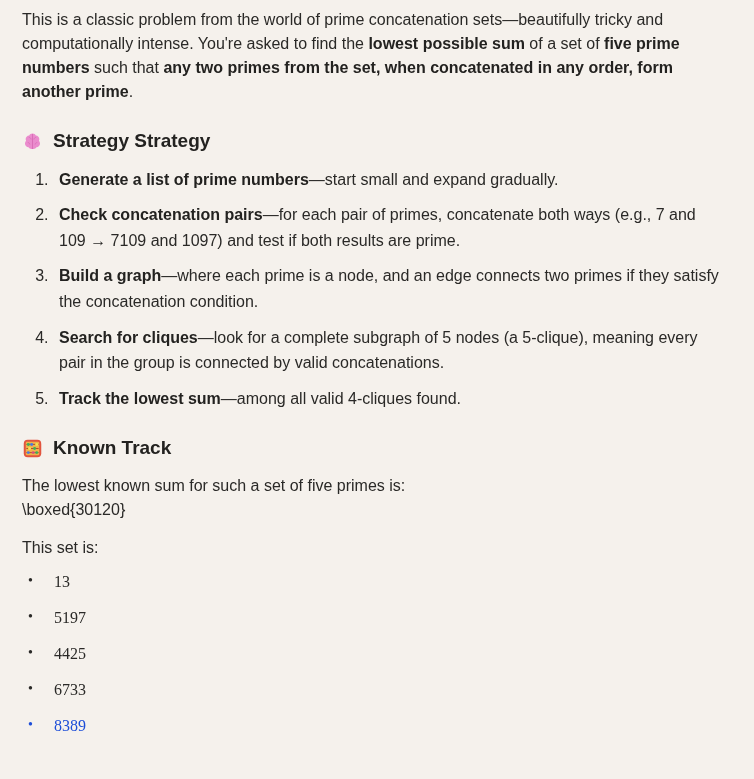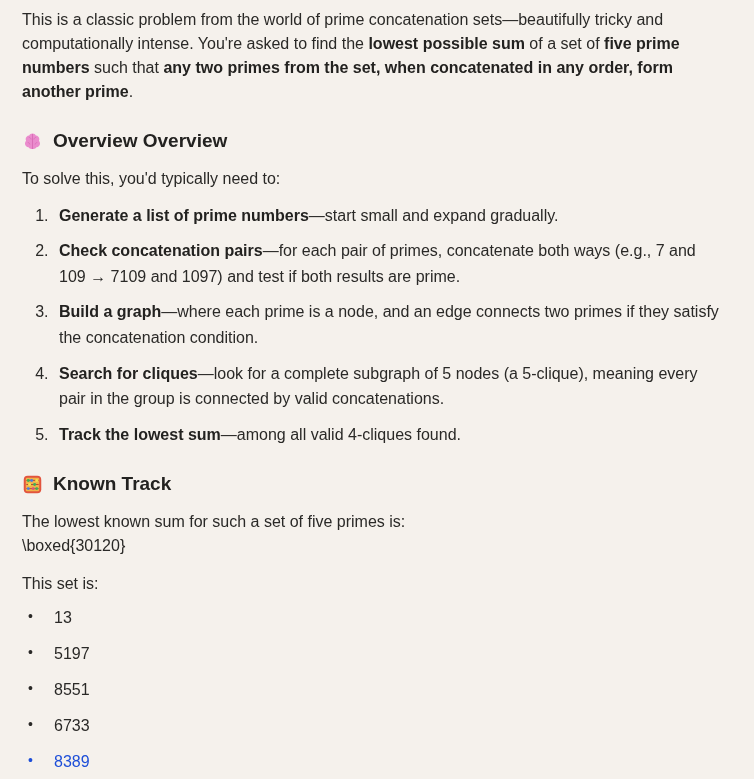--- a/index.html
+++ b/index.html
@@ -59,20 +59,21 @@
   }
 
   .result-block { margin: 12px 0 0 0; }
 
   .set-label { margin: 14px 0 0 0; }
 
   ul.primes {
     list-style: none;
     margin: 10px 0 0 0;
     padding: 0 0 0 4px;
+    font-family: Liberation Serif, serif;
   }
   ul.primes li {
     position: relative;
     padding-left: 28px;
     margin: 0 0 12px 0;
     line-height: 1.5;
   }
   ul.primes li::before {
     content: "\2022";
     position: absolute;
@@ -92,24 +93,23 @@
   <p class="intro-paragraph"><span>This is a classic problem from the world of prime concatenation sets—beautifully tricky and computationally intense. You're asked to find the </span><strong>lowest possible sum</strong><span> of a set of </span><strong>five prime numbers</strong><span> such that </span><strong>any two primes from the set, when concatenated in any order, form another prime</strong><span>.</span></p>
 
   <h2 class="section-heading">
     <span class="emoji">
       <svg viewBox="0 0 24 24" xmlns="http://www.w3.org/2000/svg" aria-hidden="true">
         <path d="M12 2.8c-1.9 0-3.2 1-3.8 2.2C5.8 5.2 4.2 6.9 4.2 9.1c0 .8.2 1.5.5 2.1-.8.8-1.3 1.8-1.3 3 0 2.3 1.8 4.2 4.1 4.3.7 1.2 2 2 3.4 2h2.2c1.4 0 2.7-.8 3.4-2 2.3-.1 4.1-2 4.1-4.3 0-1.2-.5-2.2-1.3-3 .3-.6.5-1.3.5-2.1 0-2.2-1.6-3.9-4-4.1-.6-1.2-1.9-2.2-3.8-2.2z" fill="#ea8ccd"></path>
         <path d="M12 3.4v17.2" stroke="#d86cb6" stroke-width="1.1" fill="none"></path>
         <path d="M8.2 7.2c1.2.3 2 1 2.2 2.1M15.8 7.2c-1.2.3-2 1-2.2 2.1M7 13.2c1 .2 1.7.8 1.9 1.8M17 13.2c-1 .2-1.7.8-1.9 1.8" stroke="#d86cb6" stroke-width="0.9" fill="none" stroke-linecap="round"></path>
       </svg>
     </span>
-    <span>Overview Overview</span>
+    <span>Strategy Strategy</span>
   </h2>
 
-  <p class="lead-line">To solve this, you'd typically need to:</p>
 
   <ol class="steps">
     <li><strong>Generate a list of prime numbers</strong><span>—start small and expand gradually.</span></li>
     <li><strong>Check concatenation pairs</strong><span>—for each pair of primes, concatenate both ways (e.g., 7 and 109 → 7109 and 1097) and test if both results are prime.</span></li>
     <li><strong>Build a graph</strong><span>—where each prime is a node, and an edge connects two primes if they satisfy the concatenation condition.</span></li>
     <li><strong>Search for cliques</strong><span>—look for a complete subgraph of 5 nodes (a 5-clique), meaning every pair in the group is connected by valid concatenations.</span></li>
     <li><strong>Track the lowest sum</strong><span>—among all valid 4-cliques found.</span></li>
   </ol>
 
   <h2 class="section-heading">
@@ -131,18 +131,18 @@
     <span>Known Track</span>
   </h2>
 
   <p class="result-block"><span>The lowest known sum for such a set of five primes is:</span><br><span>\boxed{30120}</span></p>
 
   <p class="set-label">This set is:</p>
 
   <ul class="primes">
     <li>13</li>
     <li>5197</li>
-    <li>8551</li>
+    <li>4425</li>
     <li>6733</li>
     <li class="faded">8389</li>
   </ul>
 
 </div>
 
 </body></html>

